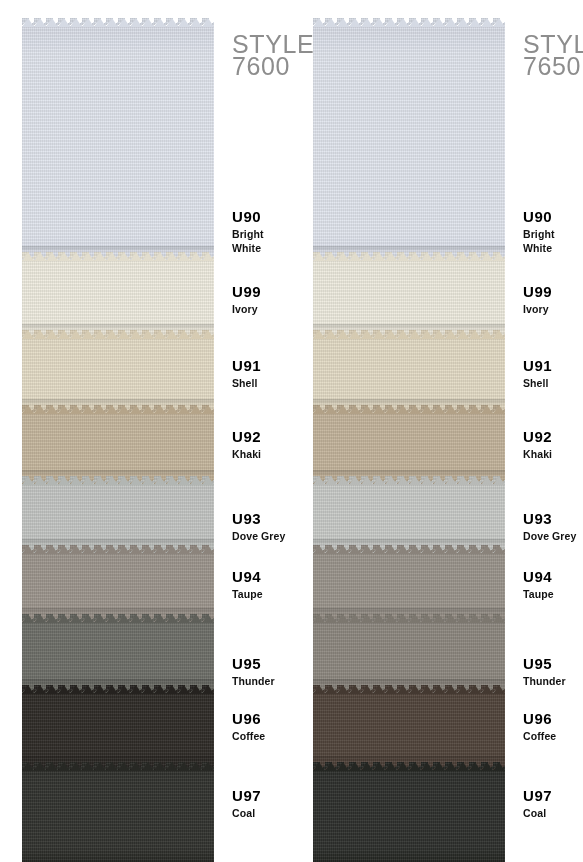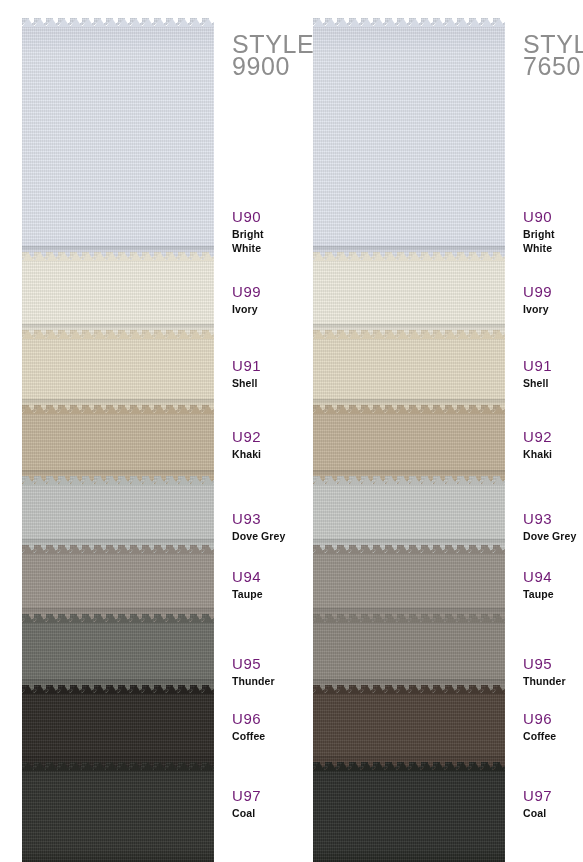--- a/index.html
+++ b/index.html
@@ -56,24 +56,24 @@
     position:absolute; left:0; width:192px; height:6px;
     background:linear-gradient(to bottom, rgba(0,0,0,0.16), rgba(0,0,0,0));
     pointer-events:none;
   }
 
   
   .label-group{ position:absolute; left:232px; }
   .col-2 .label-group{ left:232px; }
   .code{
     font-size:15px;
-    color:#701a75;
+    color:#000000;
     letter-spacing:0.6px;
     line-height:18px;
-    font-weight:400;
+    font-weight:700;
   }
   .name{
     font-size:10.5px;
     color:#111;
     font-weight:bold;
     line-height:14px;
     letter-spacing:0.1px;
     margin-top:1px;
   }
   .style-head{
@@ -82,21 +82,21 @@
     letter-spacing:0.6px;
   }
 </style>
 </head>
 <body>
 
 <div class="card">
   <div class="column col-1">
       <div class="style-head">
         <div>STYLE</div>
-        <div>9900</div>
+        <div>7600</div>
       </div>
       <div class="swatch-stack">
         <div class="swatch pinked" style="top: 18px; height: 252px; z-index: 1;">
           <div class="cloth" style="background-image: repeating-linear-gradient(0deg, rgba(0, 0, 0, 0.055) 0px, rgba(0, 0, 0, 0.055) 1px, rgba(255, 255, 255, 0.05) 1px, rgba(255, 255, 255, 0.05) 2px), repeating-linear-gradient(90deg, rgba(0, 0, 0, 0.043) 0px, rgba(0, 0, 0, 0.043) 1px, rgba(255, 255, 255, 0.043) 1px, rgba(255, 255, 255, 0.043) 2px), linear-gradient(rgb(213, 218, 228) 0%, rgb(226, 230, 238) 14%, rgb(226, 230, 238) 86%, rgb(213, 218, 228) 100%);"></div>
           <div class="zig">
             <svg width="192" height="9" viewBox="0 0 192 9">
               <path d="M0,9 L6,0 L12,9 L18,0 L24,9 L30,0 L36,9 L42,0 L48,9 L54,0 L60,9 L66,0 L72,9 L78,0 L84,9 L90,0 L96,9 L102,0 L108,9 L114,0 L120,9 L126,0 L132,9 L138,0 L144,9 L150,0 L156,9 L162,0 L168,9 L174,0 L180,9 L186,0 L192,9 L192,9 L0,9 Z" fill="#d5dae4"></path>
             </svg>
           </div>
         </div>

